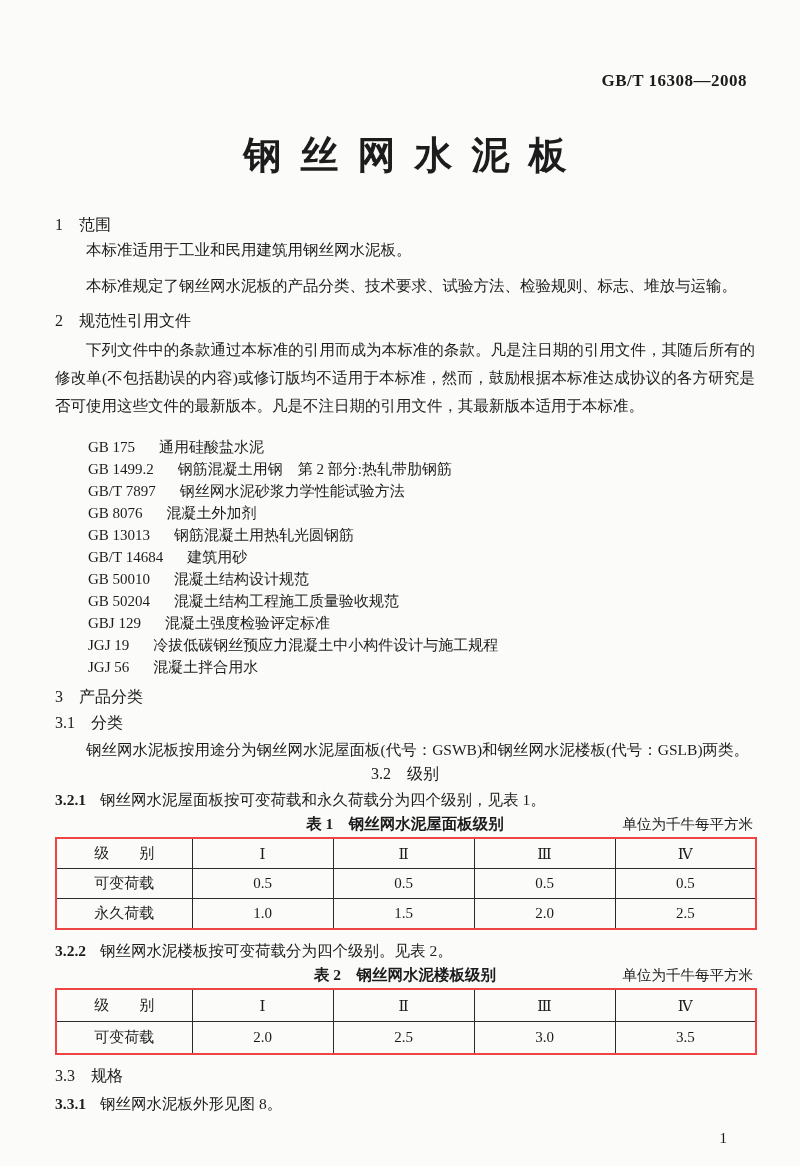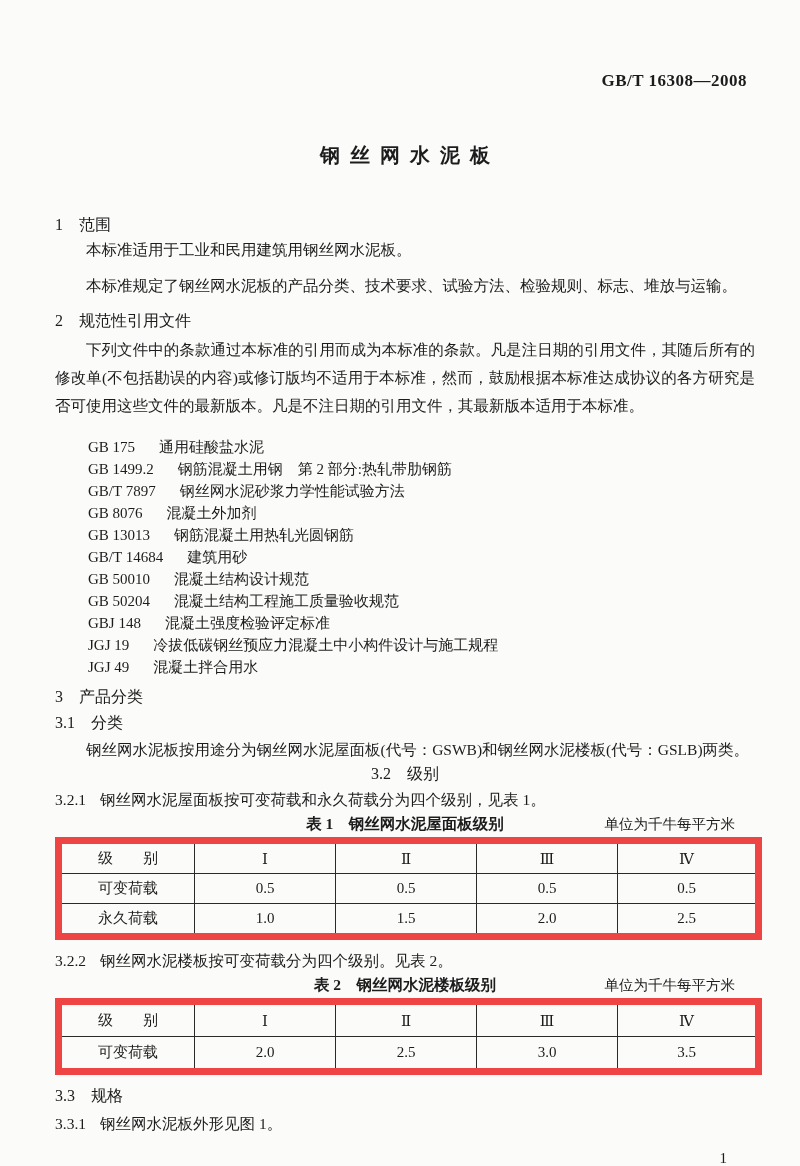--- a/index.html
+++ b/index.html
@@ -23,21 +23,21 @@
     text-align: right;
     padding-right: 8px;
     font-weight: bold;
     font-size: 17px;
     line-height: 22px;
     letter-spacing: 0.5px;
   }
   .doc-title {
     margin-top: 46px;
     text-align: center;
-    font-size: 20px;
+    font-size: 38px;
     font-weight: bold;
     letter-spacing: 0.5em;
     text-indent: 0.5em;
     line-height: 34px;
   }
   .sec-heading {
     font-weight: normal;
     font-size: 16px;
     line-height: 22px;
   }
@@ -53,21 +53,21 @@
     line-height: 28px;
   }
   .indent { text-indent: 2em; }
   .p-s1a { margin-top: 8px; }
   .p-s2i { margin-top: 4px; text-align: justify; }
   .p-s31 { margin-top: 3px; line-height: 26px; }
   .clause { font-size: 15.5px; line-height: 26px; margin-top: 2px; }
   .clause-321 { margin-top: 2px; }
   .clause-322 { margin-top: 8px; }
   .clause-331 { margin-top: 4px; }
-  .clause-num { font-weight: normal; margin-right: 14px; }
+  .clause-num { font-weight: bold; margin-right: 14px; }
   .ref-list { margin-top: 16px; }
   .ref-line {
     padding-left: 33px;
     font-size: 15px;
     line-height: 22px;
     white-space: nowrap;
   }
   .ref-code { margin-right: 24px; }
   .caption-row {
     position: relative;
@@ -76,32 +76,32 @@
     line-height: 22px;
   }
   .caption-row.cap2 { margin-top: 0; }
   .table-caption {
     text-align: center;
     font-weight: bold;
     font-size: 15.5px;
   }
   .table-unit {
     position: absolute;
-    right: 20px;
+    right: 2px;
     top: 0;
     font-weight: normal;
     font-size: 14.5px;
     margin-left: 24px;
   }
   table.grade-table {
     margin-top: 2px;
     border-collapse: collapse;
     width: 700px;
     table-layout: fixed;
-    border: 7px solid #ef4444;
+    border: 2px solid #ef4444;
   }
   table.grade-table td {
     border: 1px solid #2a2a2a;
     text-align: center;
     vertical-align: middle;
     font-size: 15px;
     padding: 0;
   }
   table.t1 td { height: 29px; }
   table.t2 td { height: 31px; }
@@ -131,23 +131,23 @@
 
   <div class="ref-list">
     <div class="ref-line"><span class="ref-code">GB 175</span><span class="ref-title">通用硅酸盐水泥</span></div>
     <div class="ref-line"><span class="ref-code">GB 1499.2</span><span class="ref-title">钢筋混凝土用钢　第 2 部分:热轧带肋钢筋</span></div>
     <div class="ref-line"><span class="ref-code">GB/T 7897</span><span class="ref-title">钢丝网水泥砂浆力学性能试验方法</span></div>
     <div class="ref-line"><span class="ref-code">GB 8076</span><span class="ref-title">混凝土外加剂</span></div>
     <div class="ref-line"><span class="ref-code">GB 13013</span><span class="ref-title">钢筋混凝土用热轧光圆钢筋</span></div>
     <div class="ref-line"><span class="ref-code">GB/T 14684</span><span class="ref-title">建筑用砂</span></div>
     <div class="ref-line"><span class="ref-code">GB 50010</span><span class="ref-title">混凝土结构设计规范</span></div>
     <div class="ref-line"><span class="ref-code">GB 50204</span><span class="ref-title">混凝土结构工程施工质量验收规范</span></div>
-    <div class="ref-line"><span class="ref-code">GBJ 148</span><span class="ref-title">混凝土强度检验评定标准</span></div>
+    <div class="ref-line"><span class="ref-code">GBJ 129</span><span class="ref-title">混凝土强度检验评定标准</span></div>
     <div class="ref-line"><span class="ref-code">JGJ 19</span><span class="ref-title">冷拔低碳钢丝预应力混凝土中小构件设计与施工规程</span></div>
-    <div class="ref-line"><span class="ref-code">JGJ 49</span><span class="ref-title">混凝土拌合用水</span></div>
+    <div class="ref-line"><span class="ref-code">JGJ 56</span><span class="ref-title">混凝土拌合用水</span></div>
   </div>
 
   <div class="sec-heading h-s3">3　产品分类</div>
 
   <div class="sec-heading h-s31">3.1　分类</div>
   <p class="body-text indent p-s31">钢丝网水泥板按用途分为钢丝网水泥屋面板(代号：GSWB)和钢丝网水泥楼板(代号：GSLB)两类。</p>
 
   <div class="sec-heading h-s32">3.2　级别</div>
 
   <p class="clause clause-321"><span class="clause-num">3.2.1</span><span>钢丝网水泥屋面板按可变荷载和永久荷载分为四个级别，见表 1。</span></p>
@@ -218,17 +218,17 @@
         <td>2.0</td>
         <td>2.5</td>
         <td>3.0</td>
         <td>3.5</td>
       </tr>
     </tbody>
   </table>
 
   <div class="sec-heading h-s33">3.3　规格</div>
 
-  <p class="clause clause-331"><span class="clause-num">3.3.1</span><span>钢丝网水泥板外形见图 1。</span></p>
+  <p class="clause clause-331"><span class="clause-num">3.3.1</span><span>钢丝网水泥板外形见图 8。</span></p>
 
   <div class="page-number">1</div>
 
 </div>
 
 </body></html>

